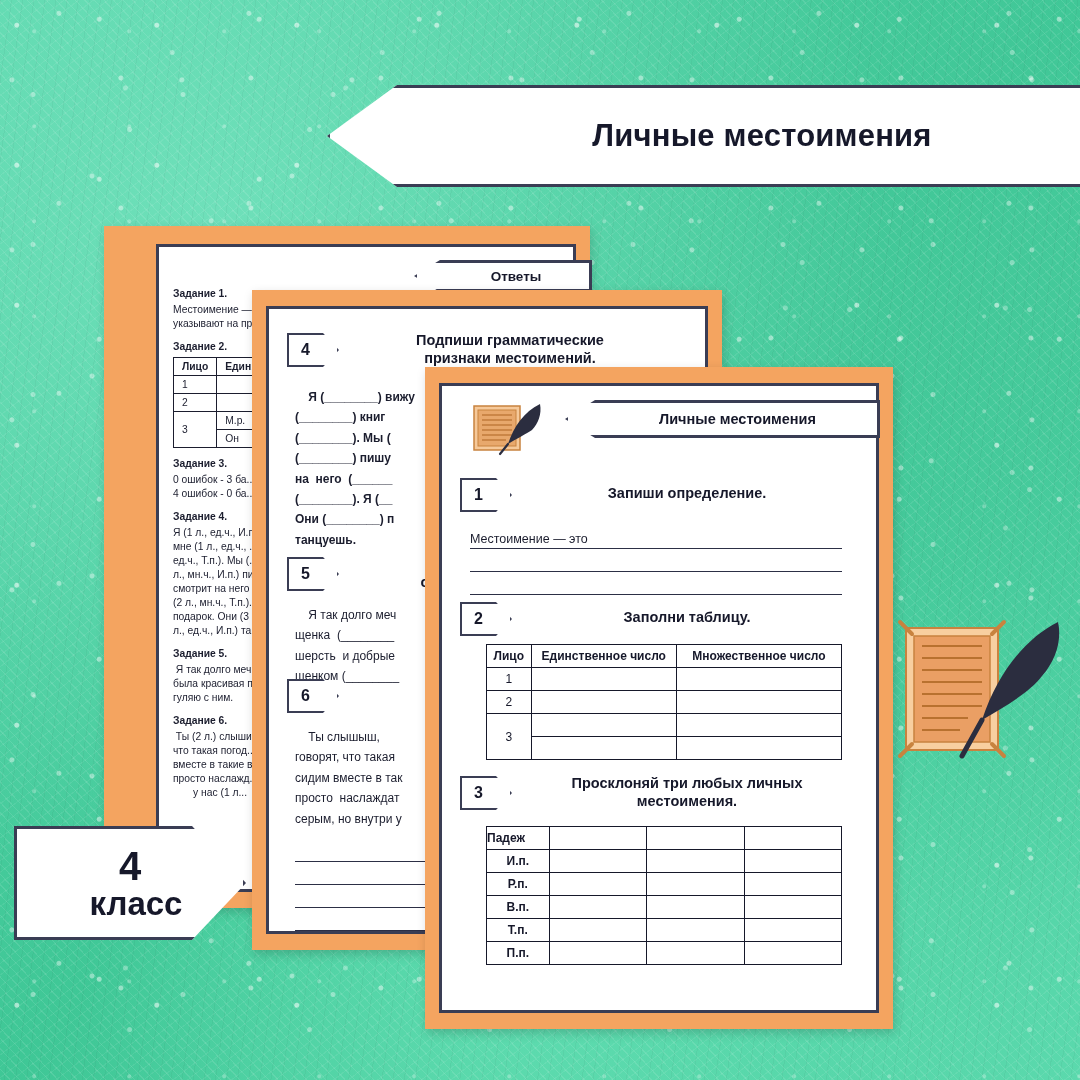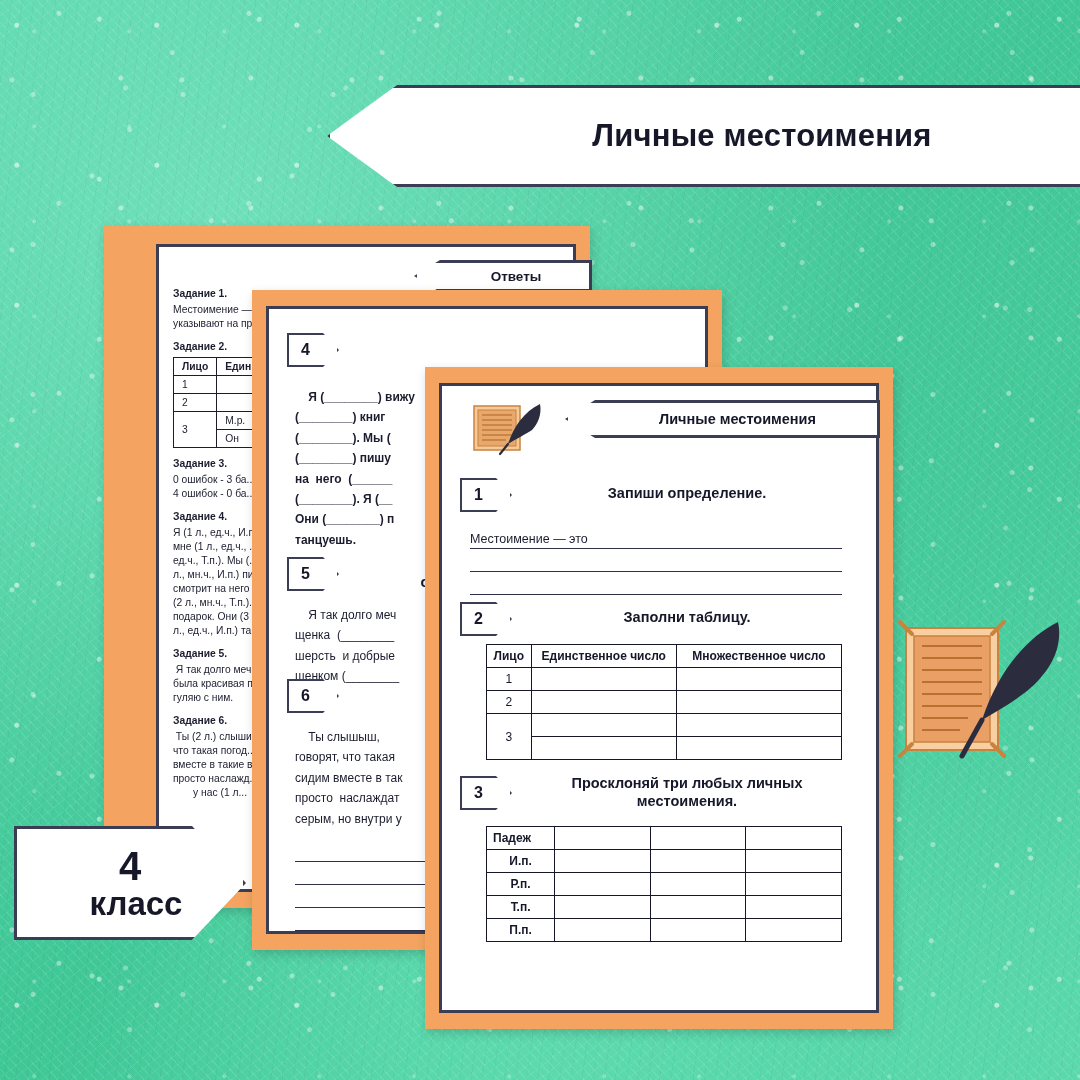--- a/index.html
+++ b/index.html
@@ -300,20 +300,23 @@
 <div class="banner" id="answers-banner">
   <span>Ответы</span>
 </div>
 
 <div class="sheet" id="sheet-mid">
   <div class="inner">
 
     <div class="num-chevron" style="left:18px; top:24px;">
       <span>4</span>
     </div>
+    <div class="task-title" style="left:86px; top:22px; width:310px;">
+      Подпиши грамматические<br>признаки местоимений.
+    </div>
     <div class="task-text" style="left:26px; top:78px; width:240px;font-weight:bold;">
       &nbsp;&nbsp;&nbsp;&nbsp;Я (________) вижу<br>
       (________) книг<br>
       (________). Мы (<br>
       (________) пишу<br>
       на&nbsp; него&nbsp; (______<br>
       (________). Я (__<br>
       Они (________) п<br>
       танцуешь.
     </div>
@@ -420,33 +423,39 @@
     <div class="num-chevron" style="left:18px; top:390px;">
       <span>3</span>
     </div>
     <div class="task-title" style="left:90px; top:388px; width:310px;">
       Просклоняй три любых личных<br>местоимения.
     </div>
 
     <table class="grid" style="left:44px; top:440px; width:356px;">
       <tbody>
           <tr>
-        <th style="width:62px; text-align:left; padding-left:6px;">Падеж</th>
+        <th style="width:62px; text-align:left; ">Падеж</th>
         <th style="width:98px;"></th>
         <th style="width:98px;"></th>
         <th style="width:98px;"></th>
       </tr>
       <tr>
         <td style="font-weight:bold;">И.п.</td>
         <td></td>
         <td></td>
         <td></td>
       </tr>
       <tr>
         <td style="font-weight:bold;">Р.п.</td>
+        <td></td>
+        <td></td>
+        <td></td>
+      </tr>
+      <tr>
+        <td style="font-weight:bold;">В.п.</td>
         <td></td>
         <td></td>
         <td></td>
       </tr>
       <tr>
         <td style="font-weight:bold;">Т.п.</td>
         <td></td>
         <td></td>
         <td></td>
       </tr>

